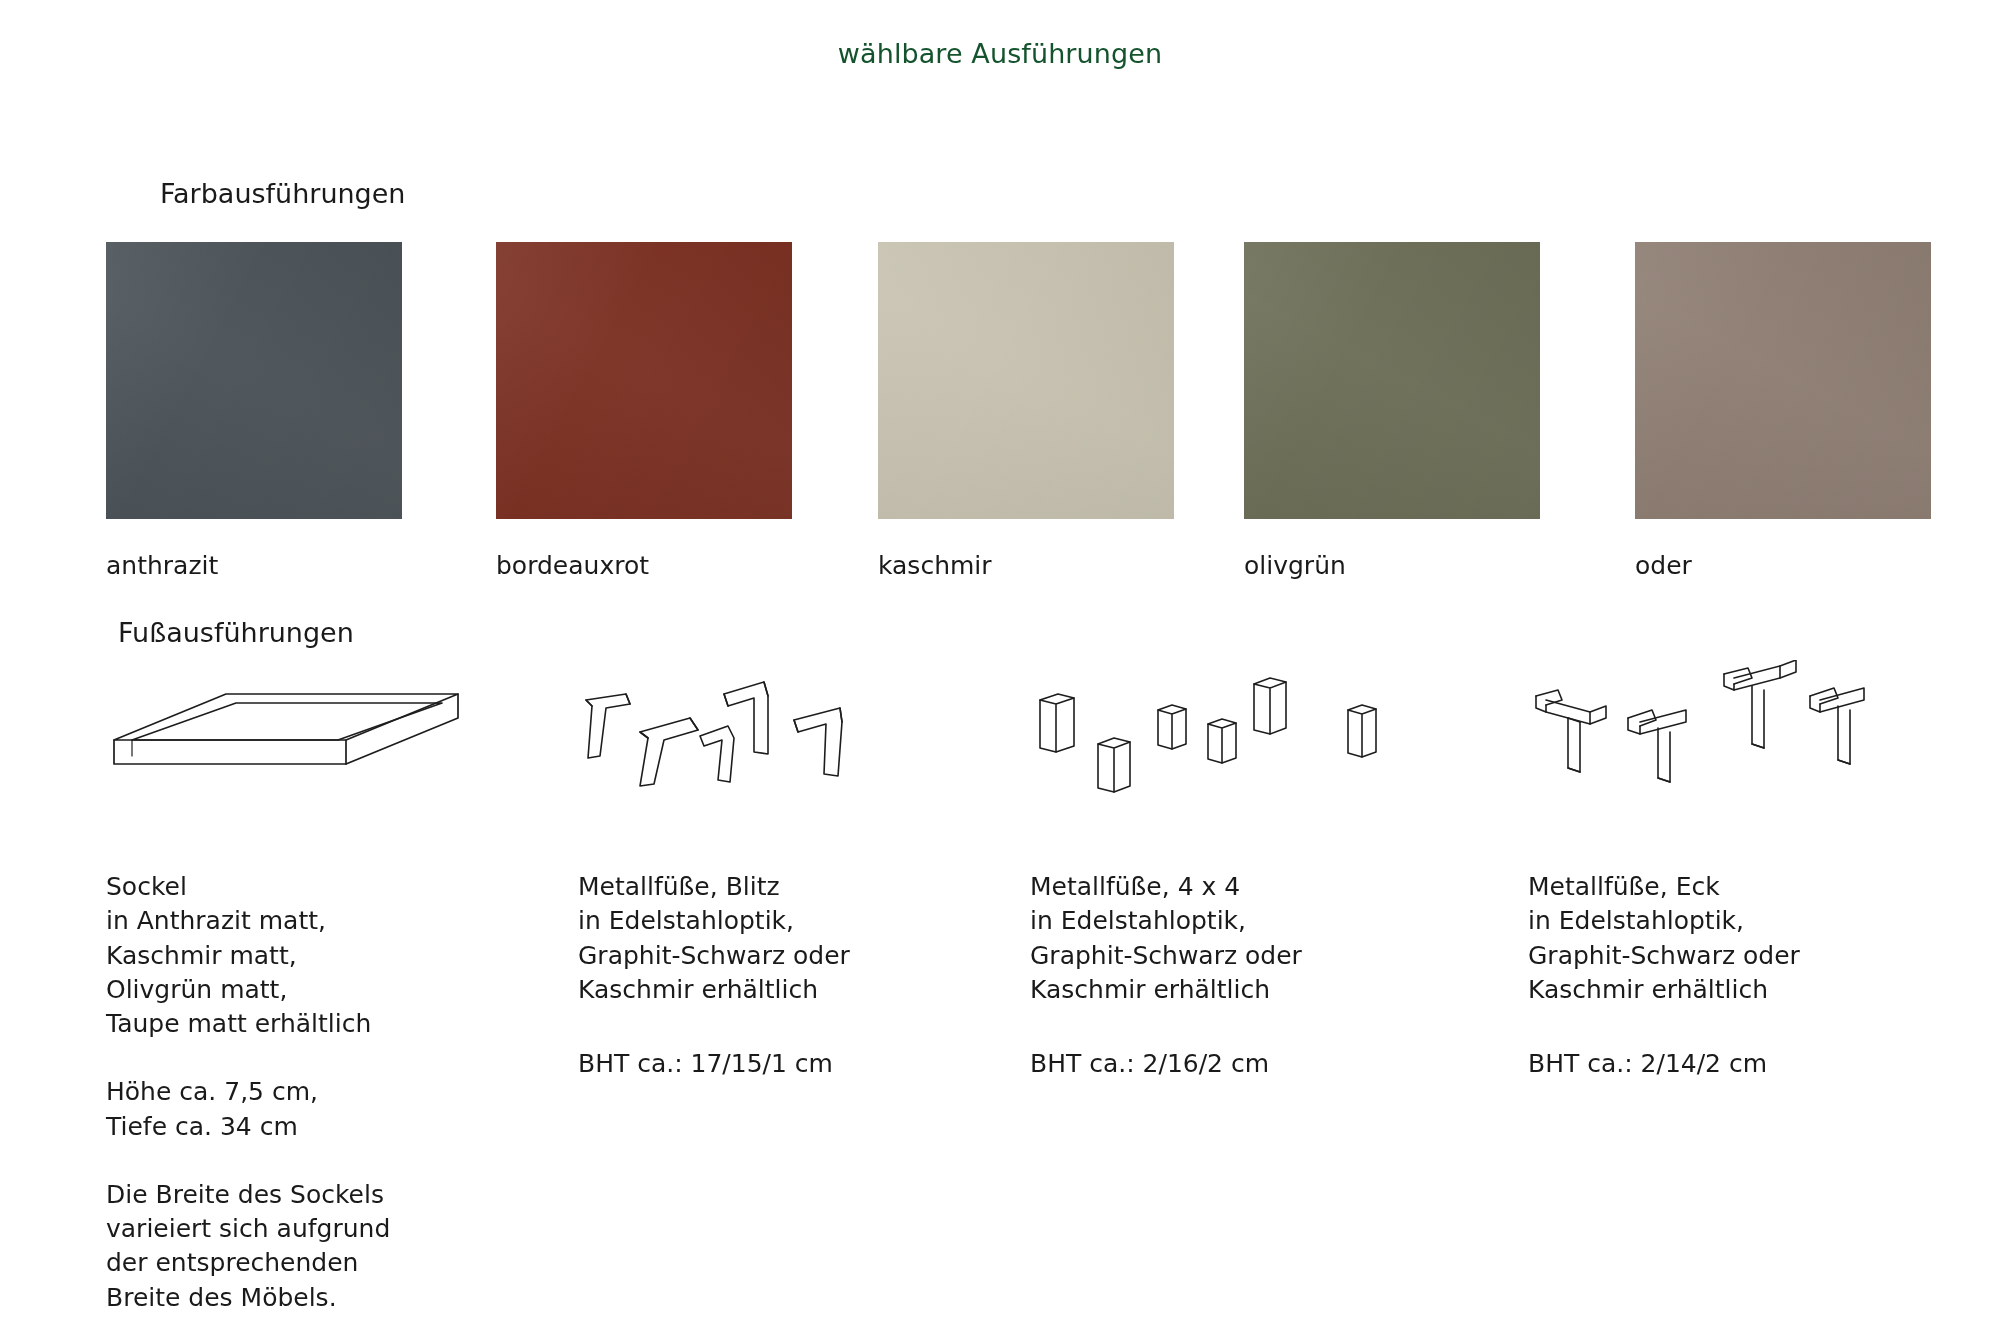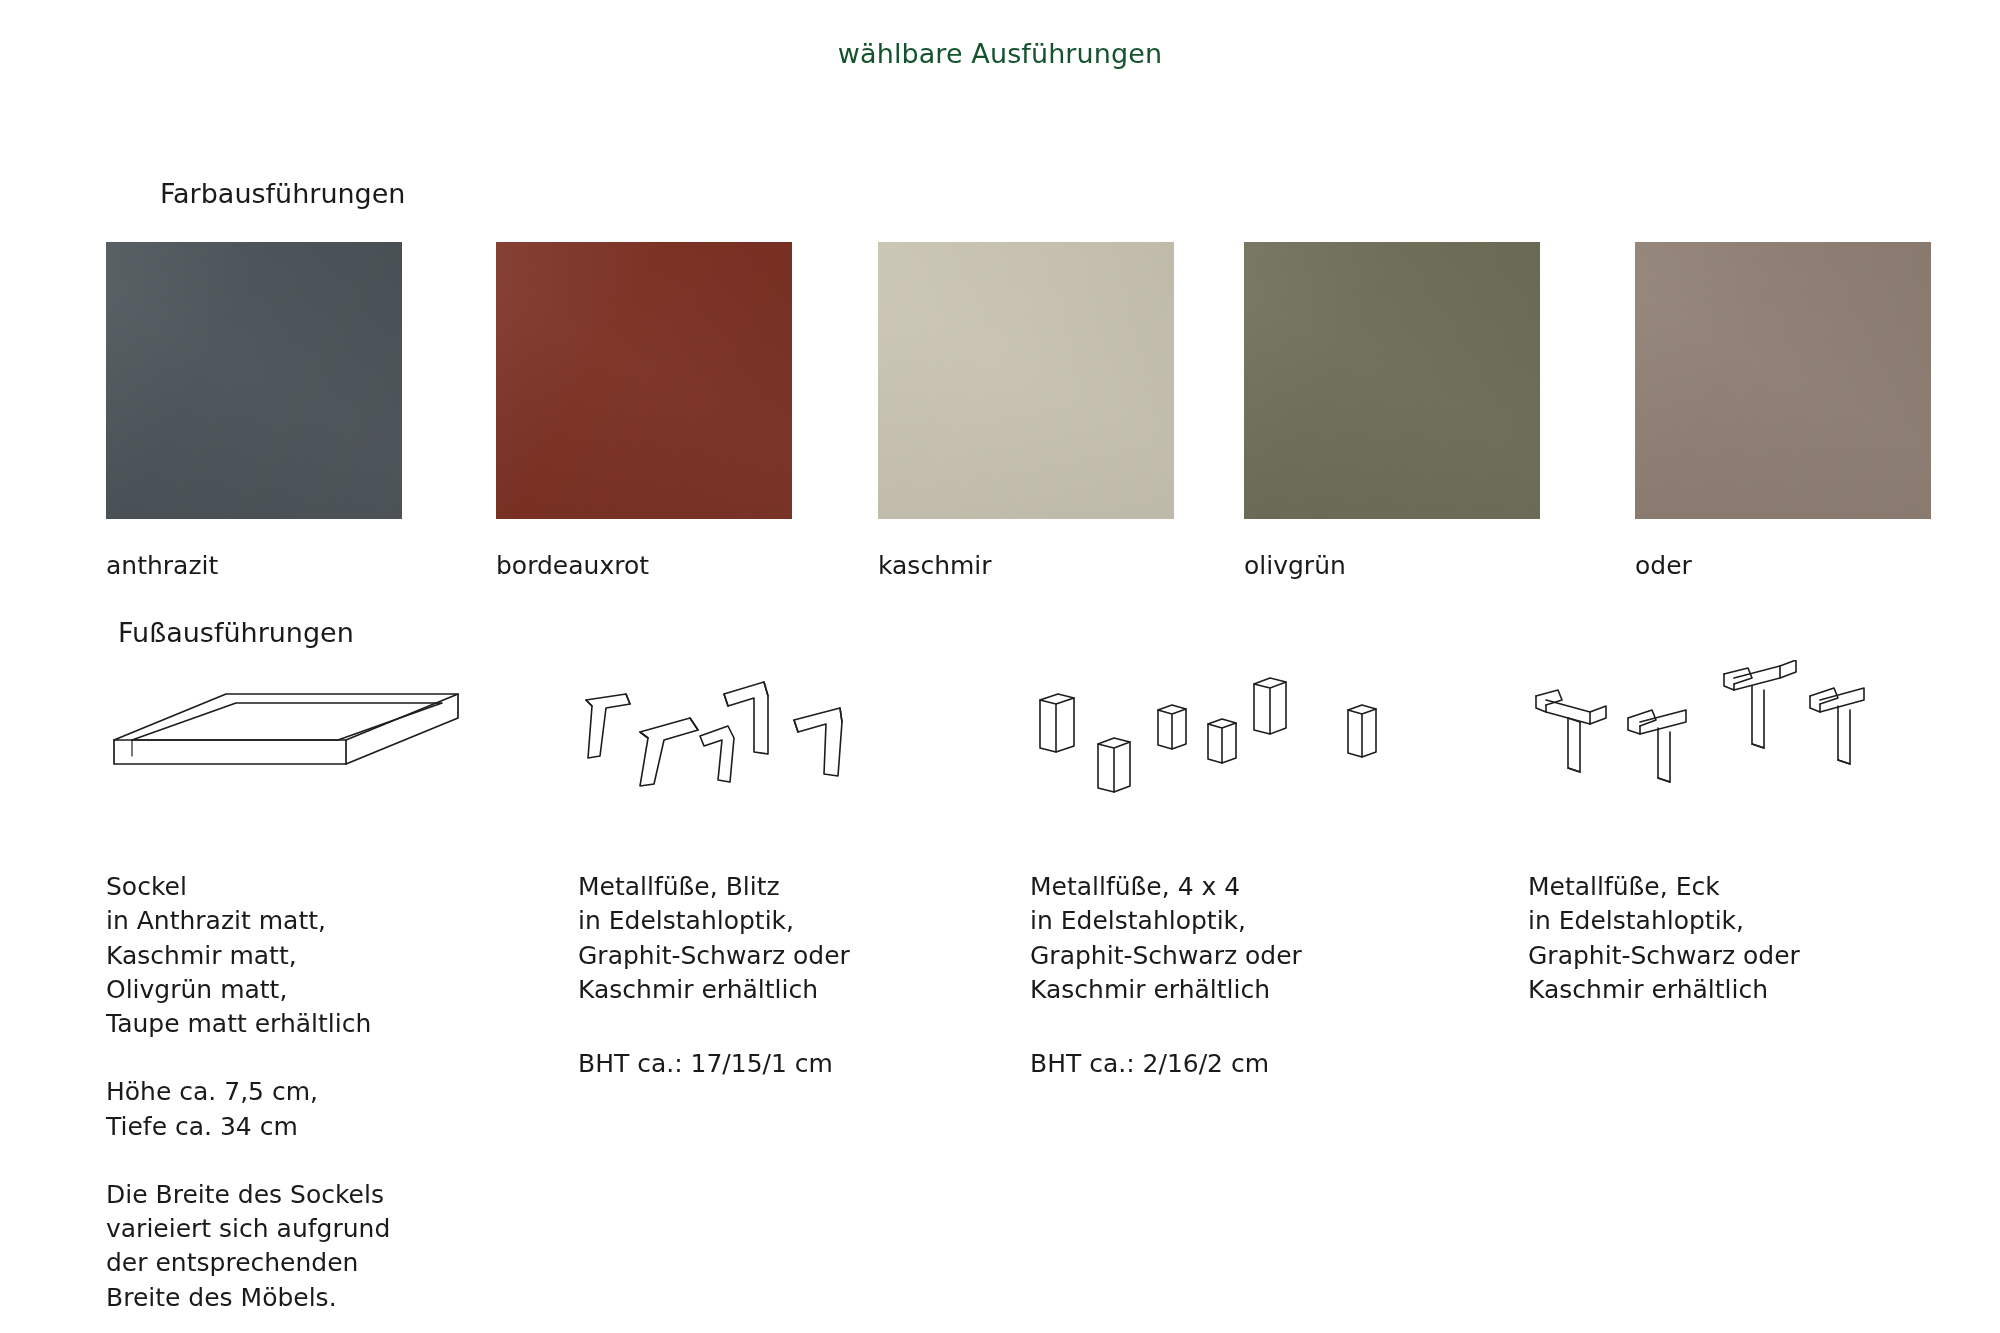--- a/index.html
+++ b/index.html
@@ -286,15 +286,16 @@
           <path d="M 310 46 L 310 100 L 322 104 L 322 50"></path>
           <path d="M 310 100 L 322 104"></path>
         </g>
       </svg>
     </div>
     <div class="feet-text">
       <div class="feet-title-block">Metallfüße, Eck
 in Edelstahloptik,
 Graphit-Schwarz oder
 Kaschmir erhältlich</div>
+      <div class="feet-dims-block spacer-lg">BHT ca.: 2/14/2 cm</div>
     </div>
   </div>
 </div>
 
 </body></html>

